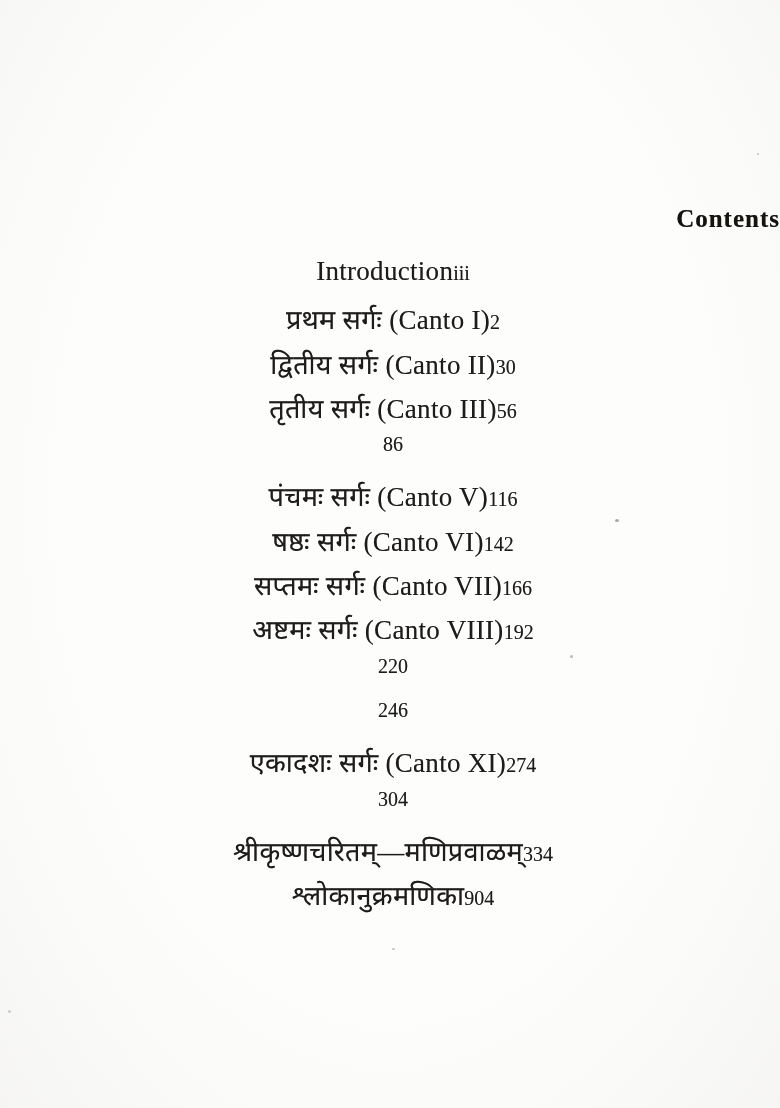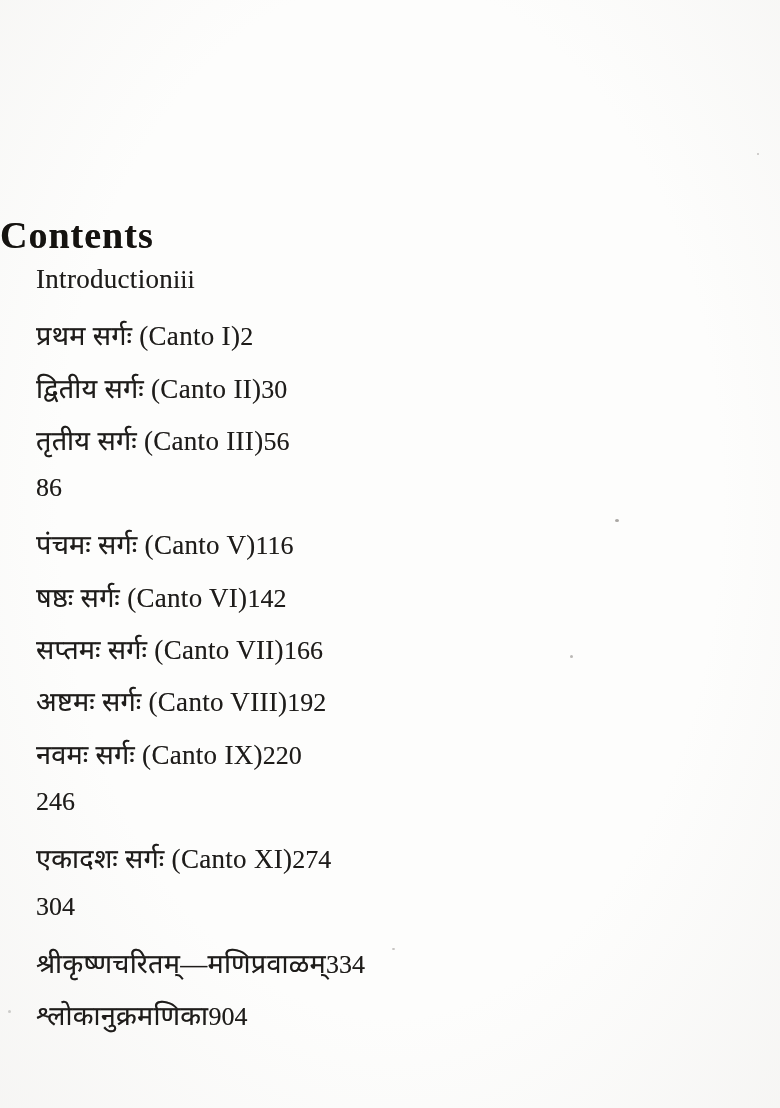--- a/index.html
+++ b/index.html
@@ -19,48 +19,47 @@
     position: absolute;
     inset: 0;
     background:
       radial-gradient(ellipse at 50% 45%, rgba(255,255,255,0) 60%, rgba(225,223,220,0.25) 100%);
   }
   .title {
     position: absolute;
     top: 188px;
     left: 0;
     width: 100%;
-    text-align: left;
-    font-size: 38px;
+    text-align: right;
+    font-size: 25px;
     font-weight: 700;
     letter-spacing: 1px;
     color: #151310;
     text-shadow: 0 0 0.6px rgba(20,18,15,0.55);
   }
   .toc {
     position: absolute;
     top: 256px;
     left: 36px;
     right: 30px;
   }
   .toc-row {
     display: flex;
-    justify-content: flex-start;
+    justify-content: center;
     align-items: baseline;
     height: 44.3px;
     font-size: 27px;
     white-space: nowrap;
-    margin-top: 8px;
   }
   .toc-label {
     letter-spacing: 0.3px;
     text-shadow: 0 0 0.5px rgba(25,22,18,0.45);
   }
   .toc-page {
-    font-size: 26px;
+    font-size: 20px;
     text-shadow: 0 0 0.5px rgba(25,22,18,0.45);
   }
   .speck {
     position: absolute;
     border-radius: 50%;
     background: #8d8a86;
   }
   .speck.s1 { left: 615px; top: 519px; width: 4px; height: 3px; opacity: .75; }
   .speck.s2 { left: 570px; top: 655px; width: 3px; height: 3px; opacity: .6; }
   .speck.s3 { left: 392px; top: 948px; width: 3px; height: 2px; opacity: .5; }
@@ -112,21 +111,20 @@
     <span class="toc-label">सप्तमः सर्गः (Canto VII)</span>
     <span class="toc-page">166</span>
   </div>
 
   <div class="toc-row">
     <span class="toc-label">अष्टमः सर्गः (Canto VIII)</span>
     <span class="toc-page">192</span>
   </div>
 
   <div class="toc-row">
-    <span class="toc-label">नवमः सर्गः (Canto IX)</span>
     <span class="toc-page">220</span>
   </div>
 
   <div class="toc-row">
     <span class="toc-page">246</span>
   </div>
 
   <div class="toc-row">
     <span class="toc-label">एकादशः सर्गः (Canto XI)</span>
     <span class="toc-page">274</span>

